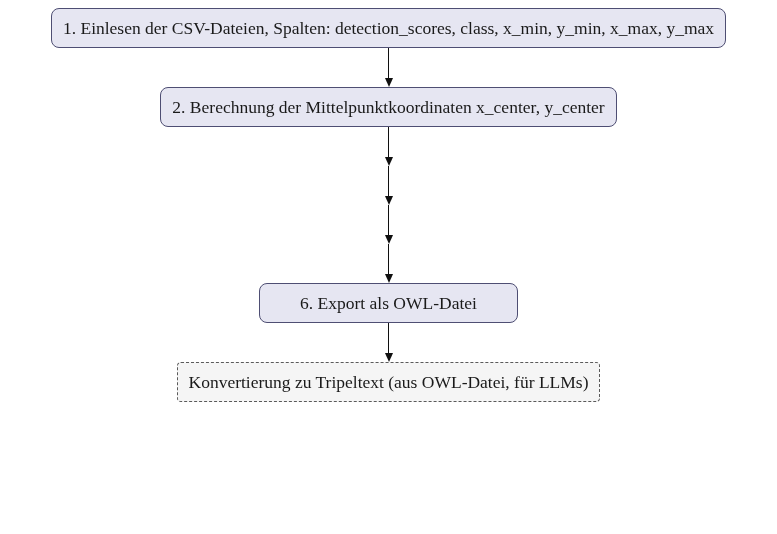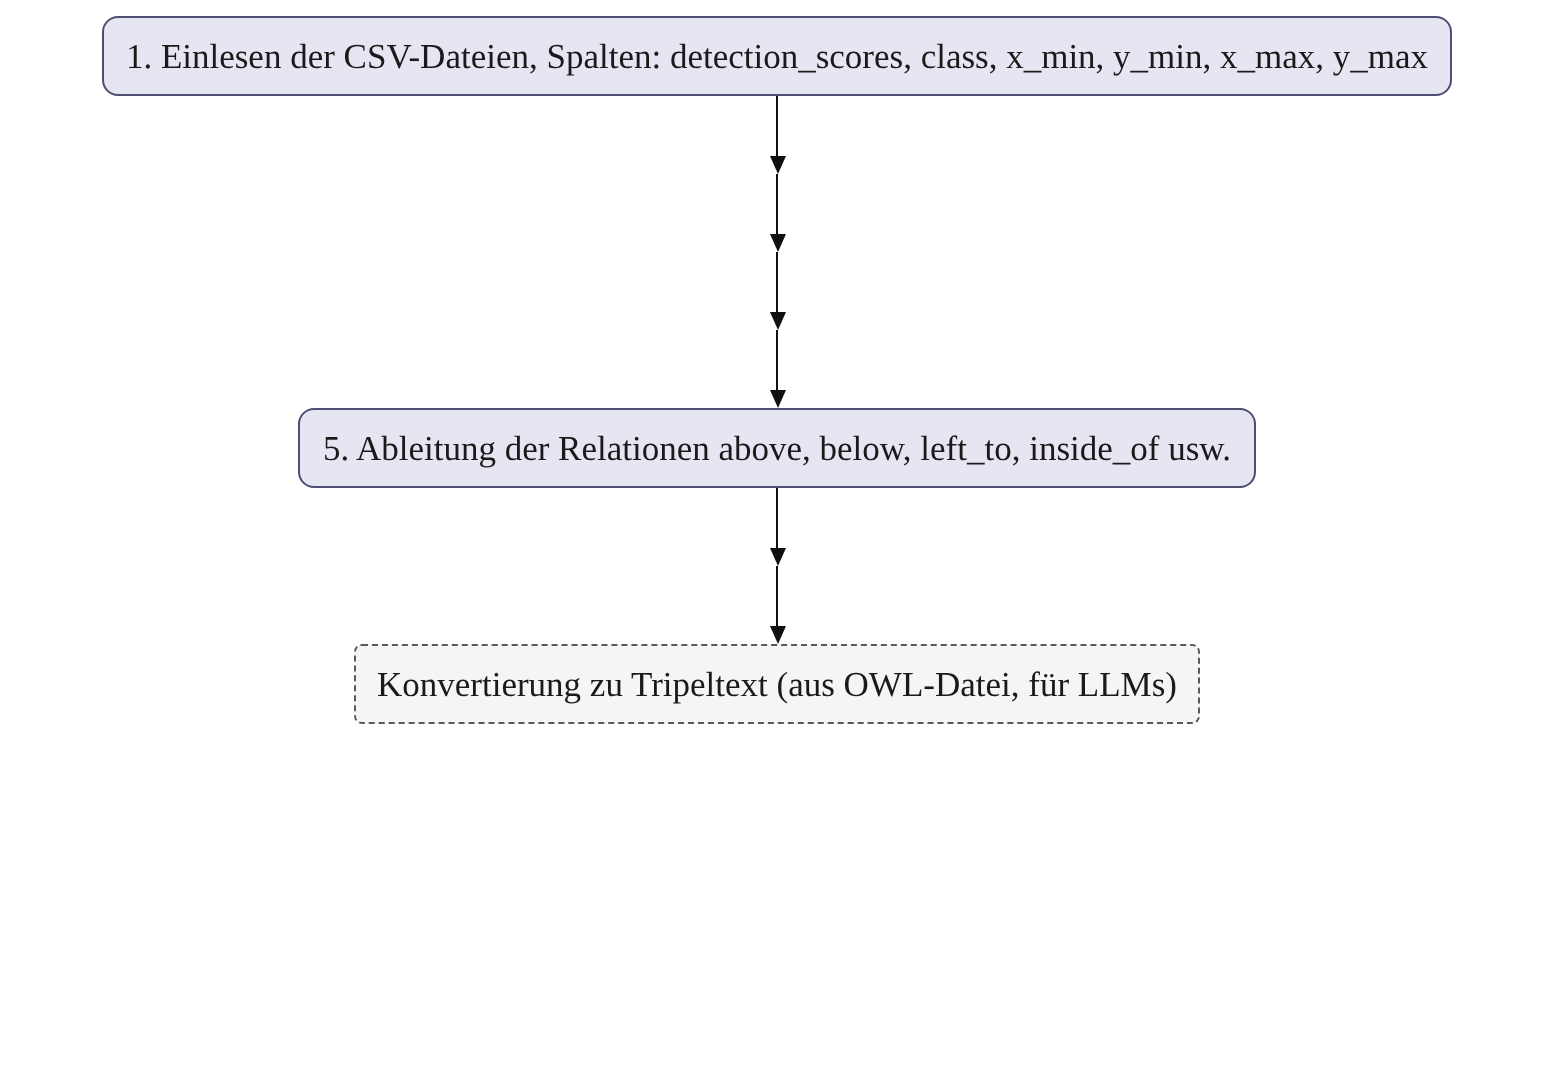--- a/index.html
+++ b/index.html
@@ -73,47 +73,50 @@
 
   <div class="step-box">
     <span>1. Einlesen der CSV-Dateien, Spalten: detection_scores, class, x_min, y_min, x_max, y_max</span>
   </div>
 
   <div class="flow-arrow">
     <div class="arrow-line"></div>
     <div class="arrow-head"></div>
   </div>
 
+  <div class="step-box">
+    <span>2. Berechnung der Mittelpunktkoordinaten x_center, y_center</span>
+  </div>
 
   <div class="flow-arrow">
     <div class="arrow-line"></div>
     <div class="arrow-head"></div>
   </div>
 
 
   <div class="flow-arrow">
     <div class="arrow-line"></div>
     <div class="arrow-head"></div>
   </div>
 
 
   <div class="flow-arrow">
     <div class="arrow-line"></div>
     <div class="arrow-head"></div>
   </div>
 
-  <div class="step-box">
-    <span>5. Ableitung der Relationen above, below, left_to, inside_of usw.</span>
-  </div>
 
   <div class="flow-arrow">
     <div class="arrow-line"></div>
     <div class="arrow-head"></div>
   </div>
 
+  <div class="step-box export-box">
+    <span>6. Export als OWL-Datei</span>
+  </div>
 
   <div class="flow-arrow">
     <div class="arrow-line"></div>
     <div class="arrow-head"></div>
   </div>
 
   <div class="step-box dashed-box">
     <span>Konvertierung zu Tripeltext (aus OWL-Datei, für LLMs)</span>
   </div>
 

